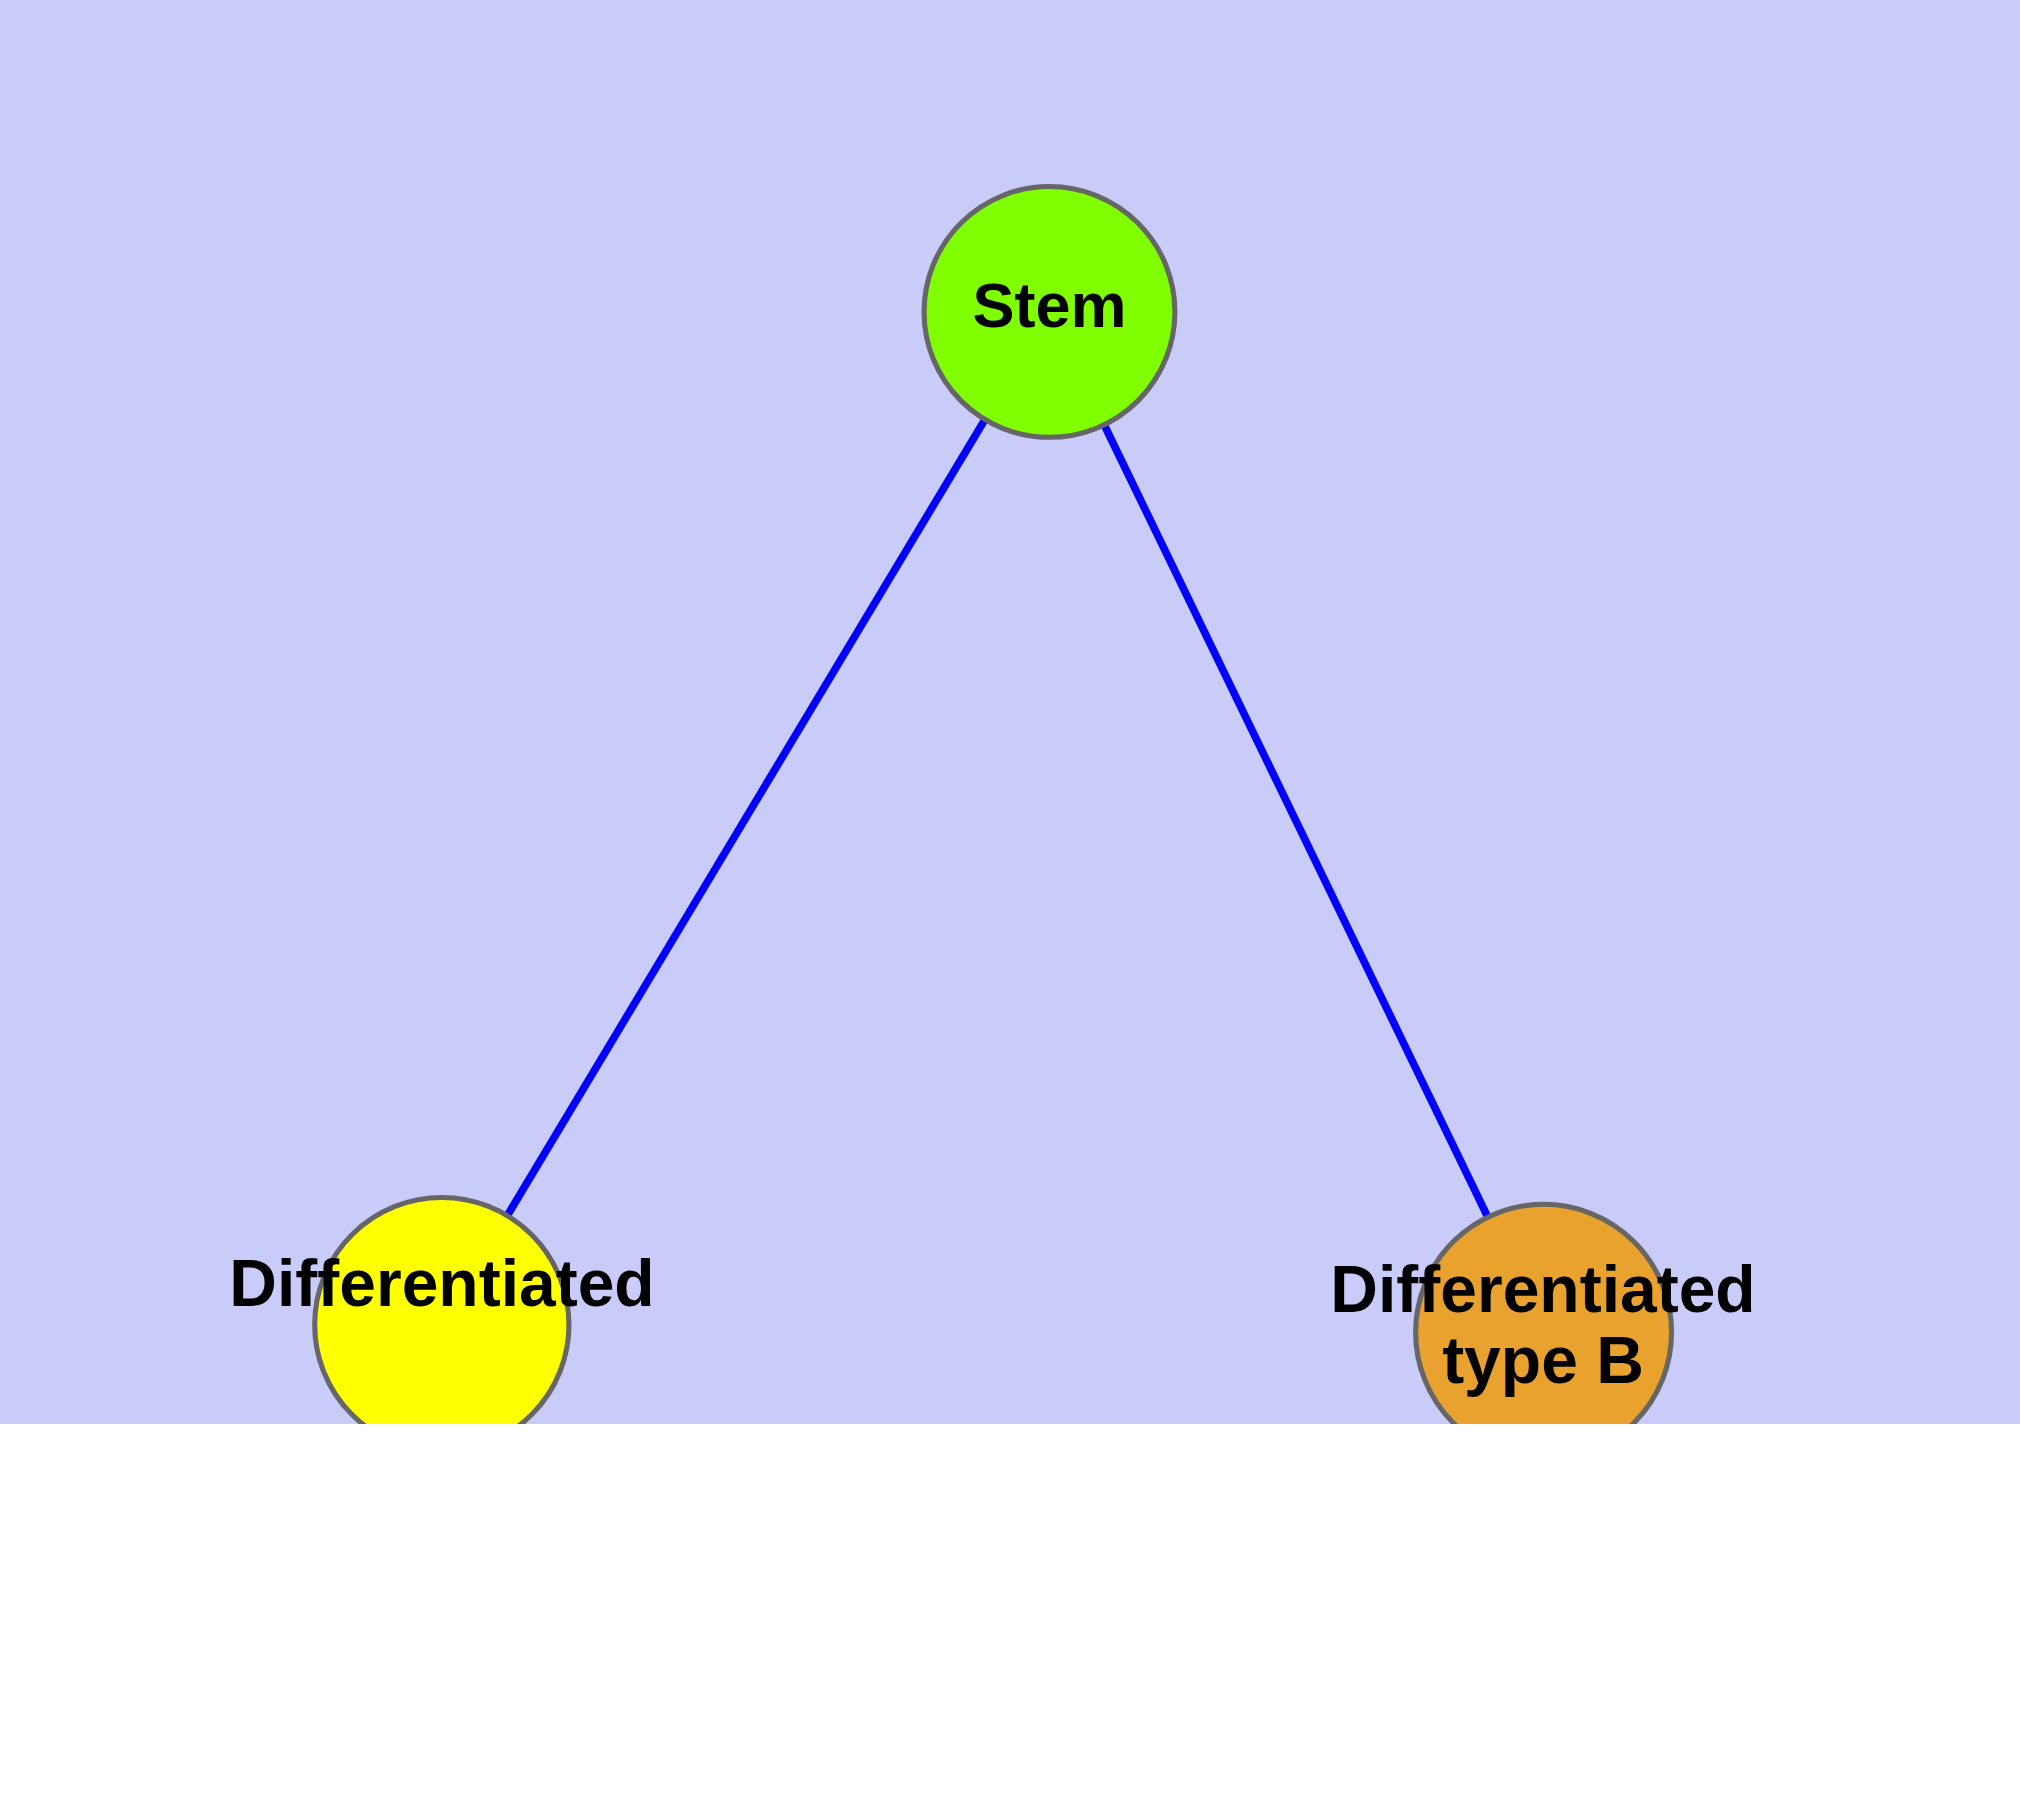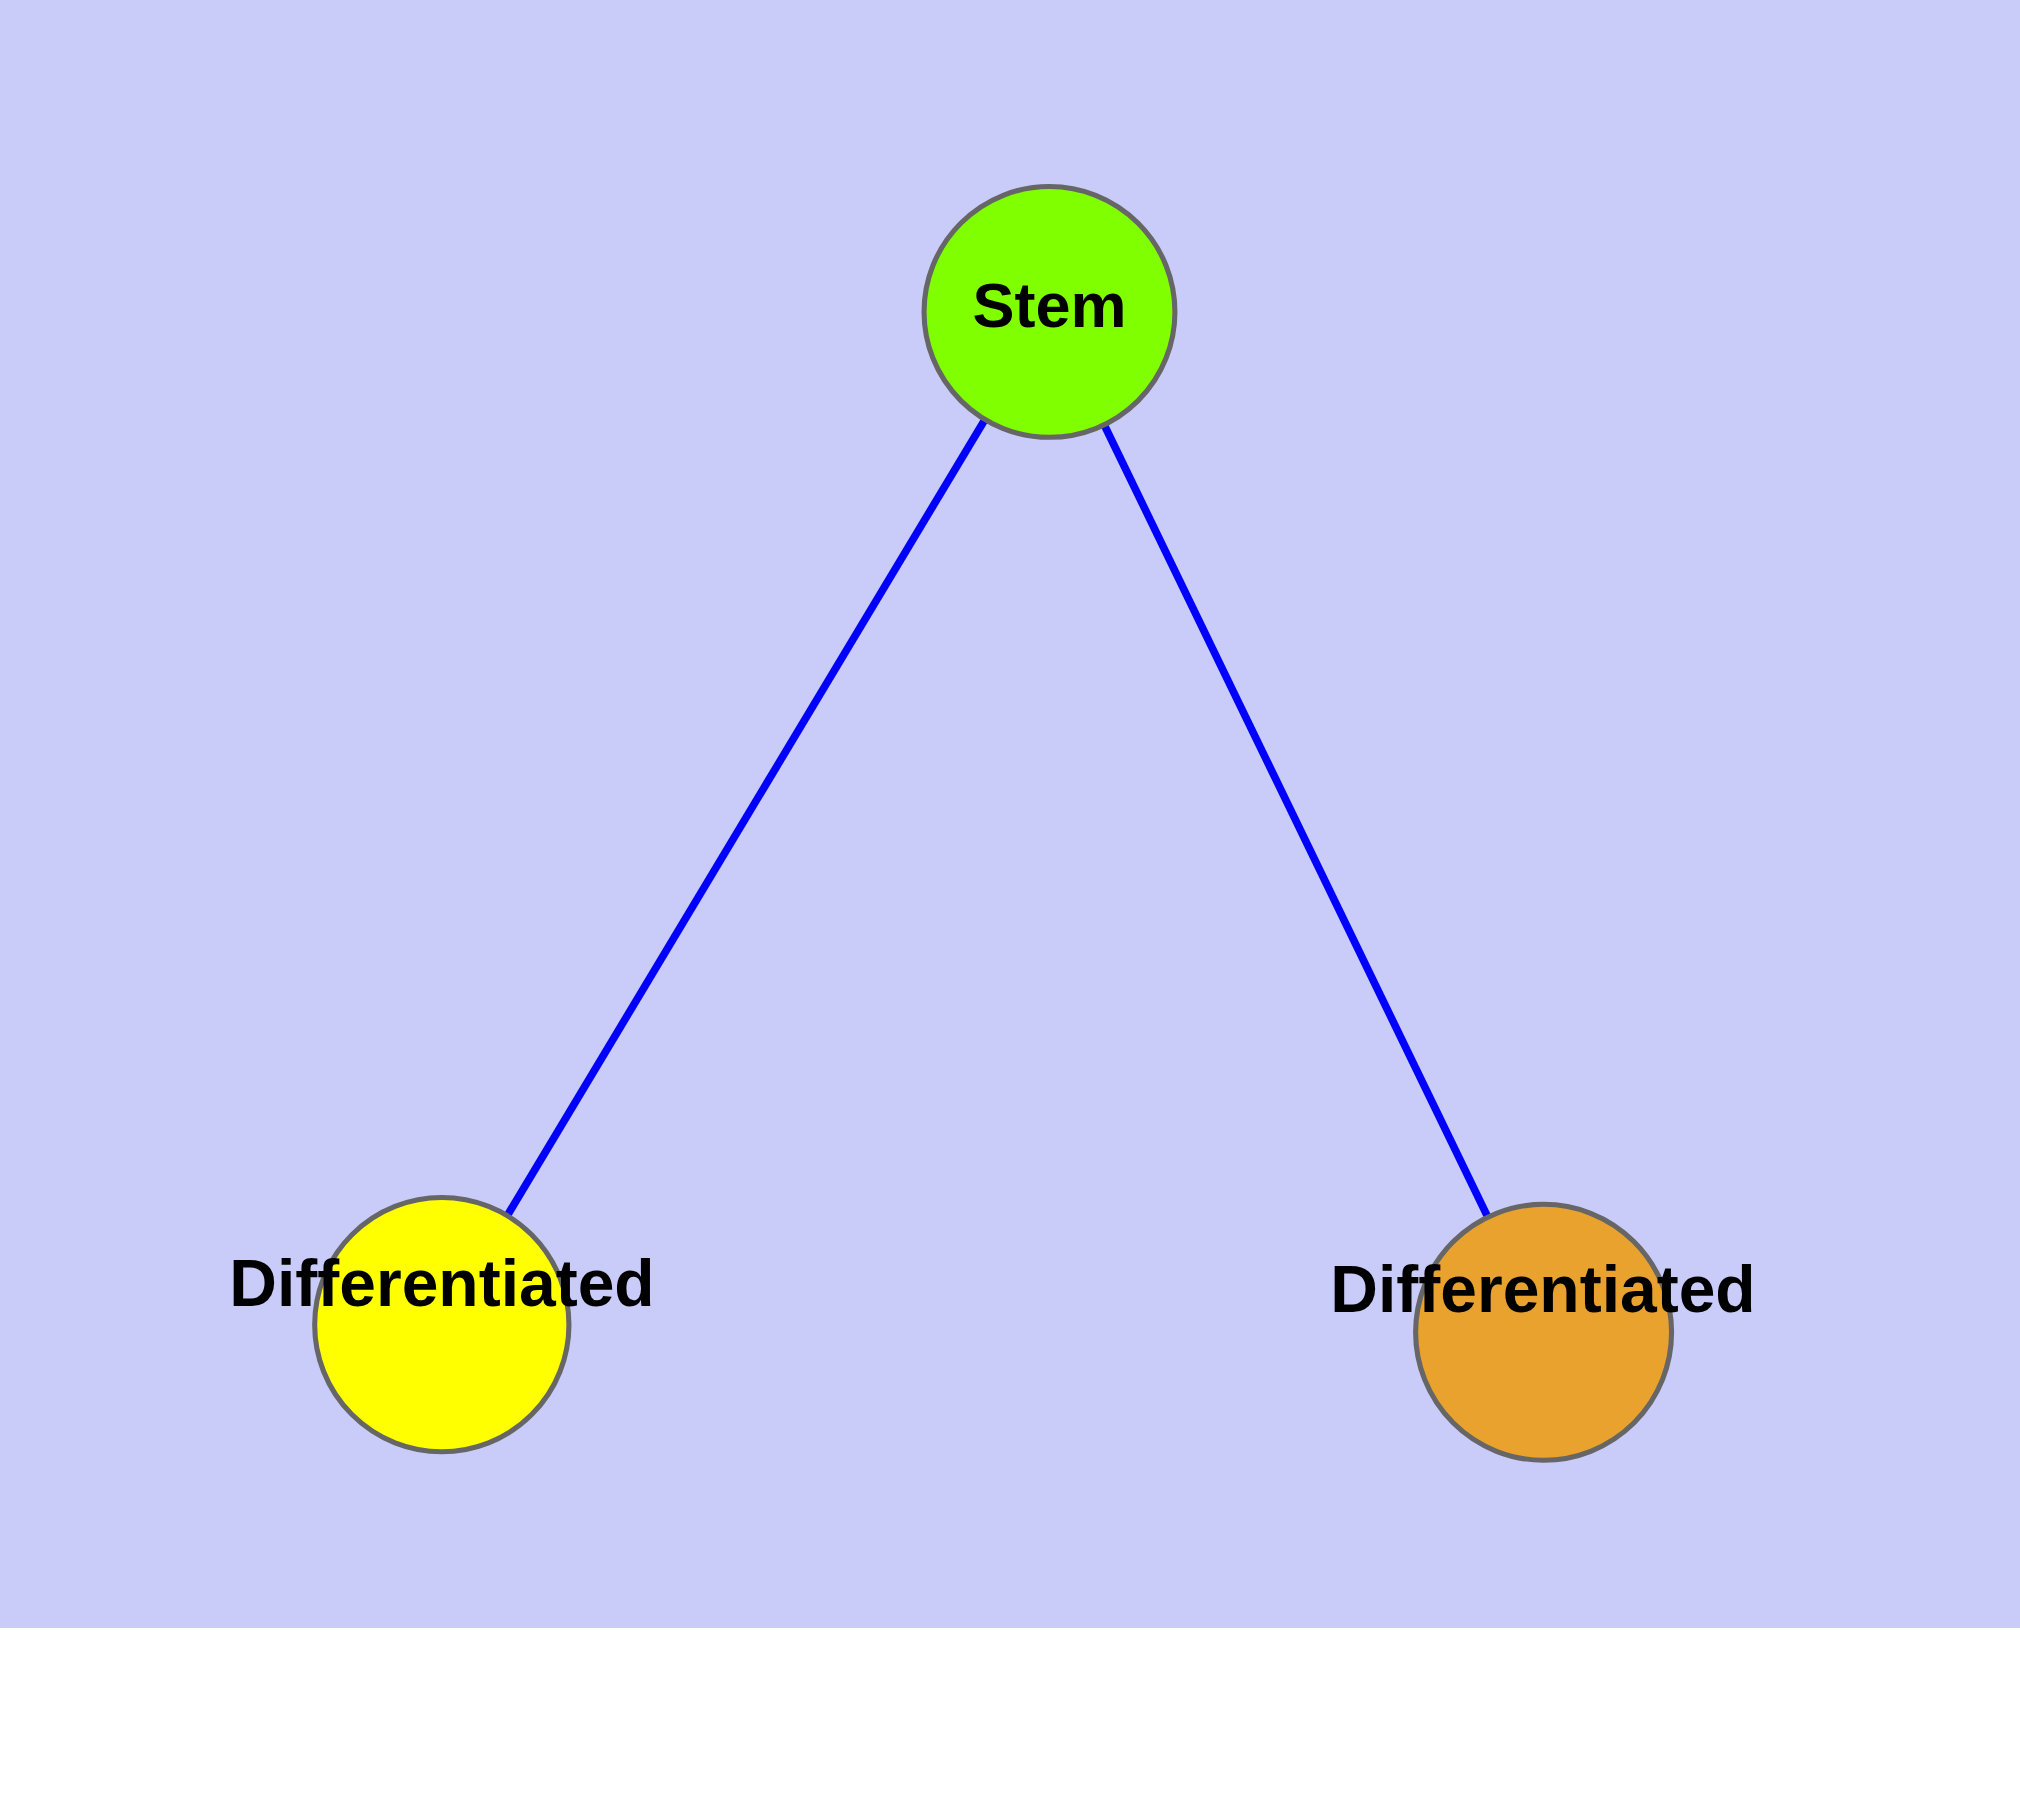--- a/index.html
+++ b/index.html
@@ -3,21 +3,21 @@
 <meta charset="utf-8">
 <style>
   html, body {
     margin: 0;
     padding: 0;
     background: #ffffff;
   }
   #canvas {
     position: relative;
     width: 2021px;
-    height: 1628px;
+    height: 1424px;
     overflow: hidden;
     font-family: "Liberation Sans", sans-serif;
   }
   .bg-plane {
     position: absolute;
     left: 0;
     top: 0;
     width: 2021px;
     height: 1812px;
     background: #c9cbf8;
@@ -76,16 +76,16 @@
       <circle class="node" cx="1238" cy="368" r="148" fill="#80ff00" stroke="#666666" stroke-width="6"></circle>
       <circle class="node" cx="521" cy="1563" r="150" fill="#ffff00" stroke="#666666" stroke-width="6"></circle>
       <circle class="node" cx="1821" cy="1572" r="151" fill="#e8a22d" stroke="#666666" stroke-width="6"></circle>
     </g>
   </svg>
 
   <div class="node-label label-stem" style="color: rgb(0, 0, 0);">Stem</div>
 
   <div class="node-label label-a" style="color: rgb(0, 0, 0);"><span>Differentiated</span><br></div>
 
-  <div class="node-label label-b" style="color: rgb(0, 0, 0);"><span>Differentiated</span><br></div>
+  <div class="node-label label-b" style="color: rgb(0, 0, 0);"><span>Differentiated</span><br><span>type B</span></div>
 
 </div>
 
 
 </body></html>

